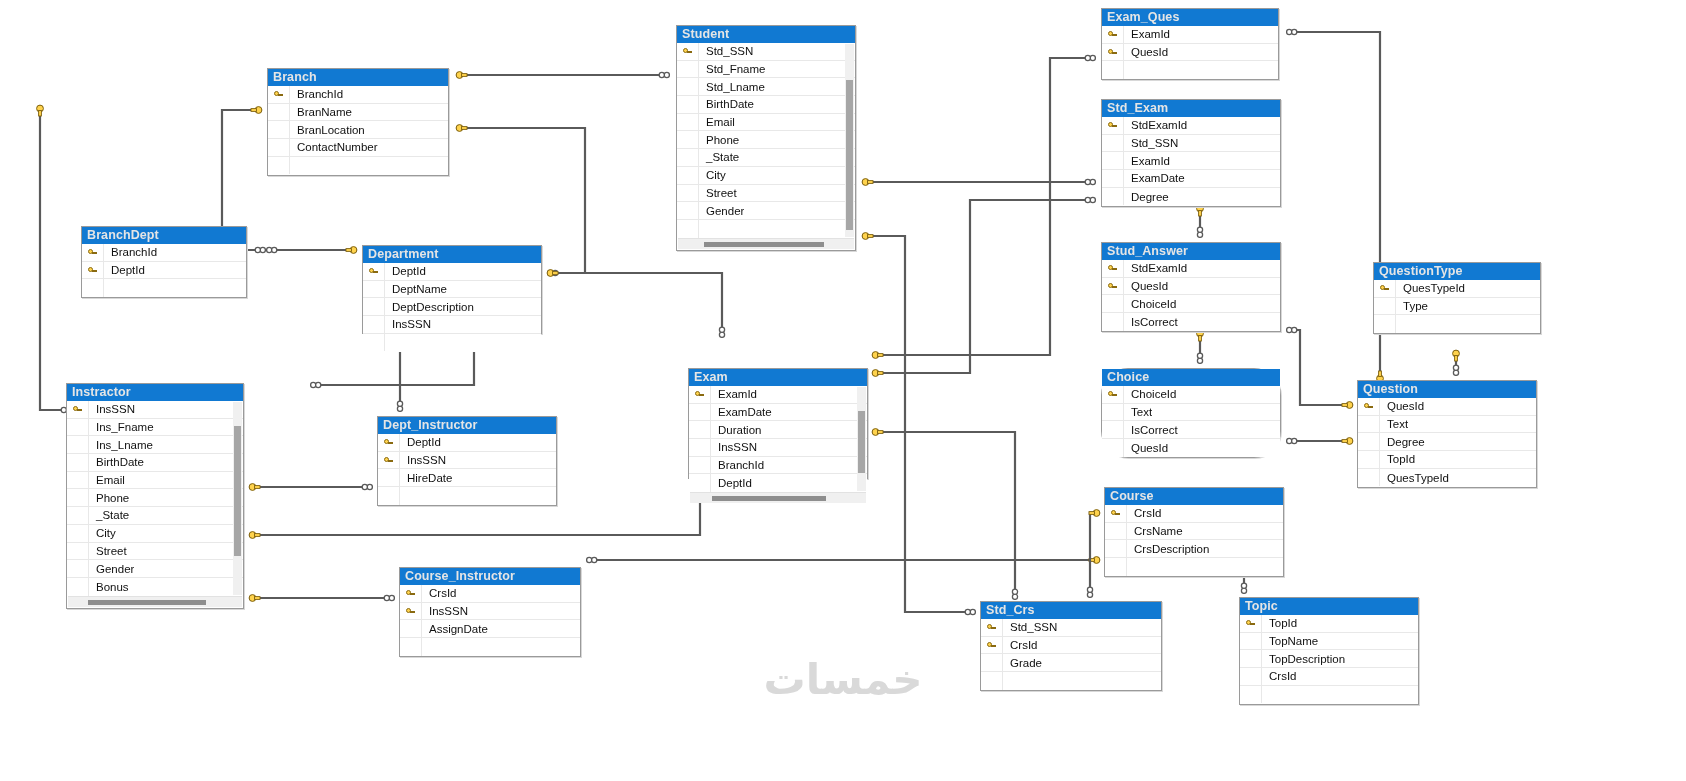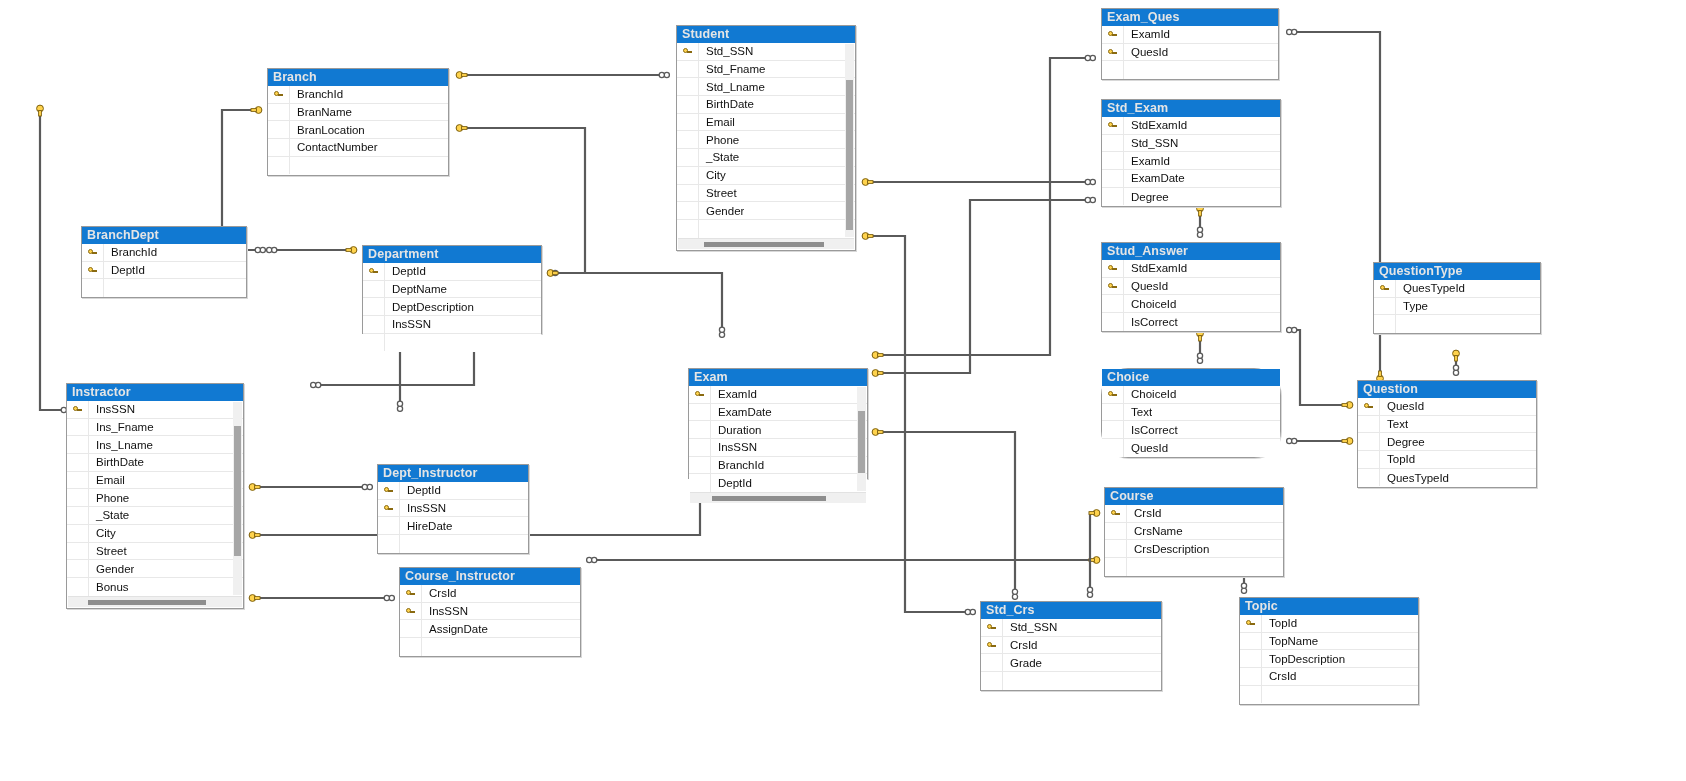--- a/index.html
+++ b/index.html
@@ -349,21 +349,21 @@
           <div class="row">
             <div class="gutter"></div>
             <div class="fname">InsSSN</div>
           </div>
           <div class="row blank">
             <div class="gutter"></div>
             <div class="fname"></div>
           </div>
         </div>
       </div>
-      <div class="tbl" style="left: 377px; top: 416px; width: 152px; height: 89.8px; margin-top: 48px;">
+      <div class="tbl" style="left: 377px; top: 416px; width: 180px; height: 89.8px;">
         <div class="tbl-hdr">Dept_Instructor</div>
         <div class="tbl-body" style="height: 70.8px;">
           <div class="row">
             <div class="gutter">
               <span class="keyico"></span>
             </div>
             <div class="fname">DeptId</div>
           </div>
           <div class="row">
             <div class="gutter">
@@ -769,13 +769,14 @@
             <div class="fname">CrsId</div>
           </div>
           <div class="row blank">
             <div class="gutter"></div>
             <div class="fname"></div>
           </div>
         </div>
       </div>
     </div>
 
+  <div id="watermark" style="top:655px;">خمسات</div>
 </div>
 
 </body></html>

